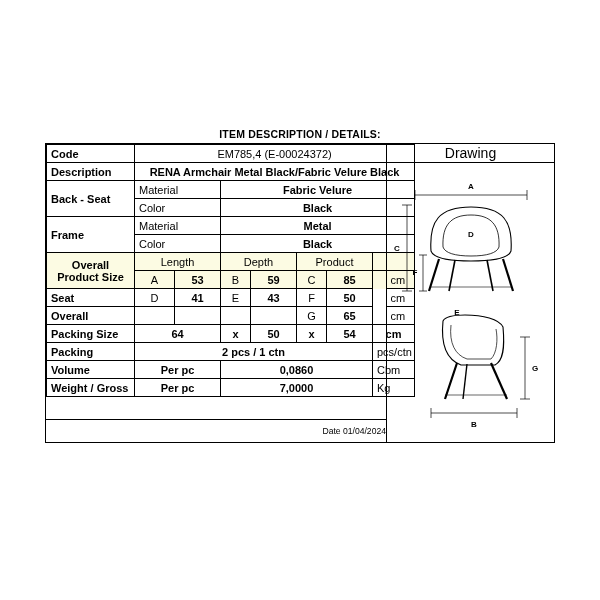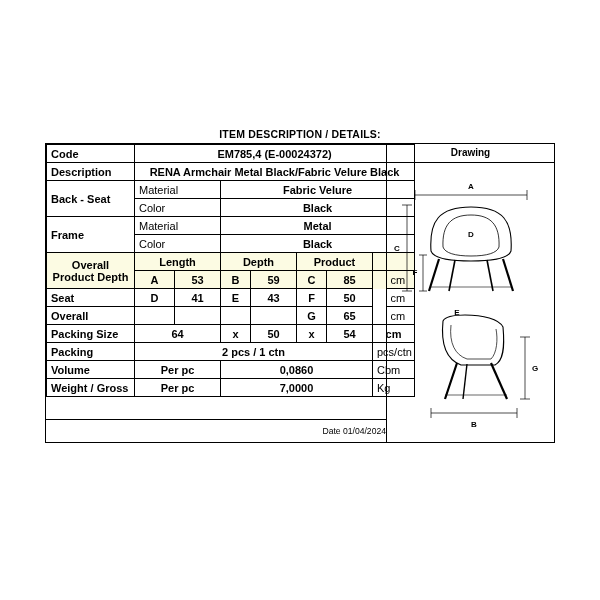--- a/index.html
+++ b/index.html
@@ -50,39 +50,39 @@
   }
   table.spec td {
     border: 0.8px solid #000;
     padding: 0 4px;
     height: 18px;
     vertical-align: middle;
     box-sizing: border-box;
   }
   .lbl { font-weight: bold; text-align: left; }
   .ctr { text-align: center; font-weight: bold; }
-  .bold { font-weight: bold; }
+  .bold { font-weight: normal; }
   .yellow { background: #fcfbe3; }
   .noborder { border: none !important; }
 
   .drawing-cell {
     position: absolute;
     left: 386px;
     top: 144px;
     width: 168px;
     height: 298px;
     border-left: 0.8px solid #000;
     box-sizing: border-box;
   }
   .drawing-head {
     height: 18px;
     line-height: 18px;
     text-align: center;
-    font-weight: bold;
-    font-size: 10px;
+    font-weight: normal;
+    font-size: 14px;
     border-bottom: 0.8px solid #000;
   }
   .drawing-area {
     position: relative;
     height: 279px;
   }
   .date-bar {
     position: absolute;
     left: 46px;
     top: 419px;
@@ -155,21 +155,21 @@
       <td class="ctr" colspan="6">Metal</td>
       <td class="noborder"></td>
     </tr>
     <tr>
       <td colspan="2">Color</td>
       <td class="ctr" colspan="6">Black</td>
       <td class="noborder"></td>
     </tr>
 
     <tr>
-      <td class="lbl ctr yellow" rowspan="2" style="height:36px">Overall Product Depth</td>
+      <td class="lbl ctr yellow" rowspan="2" style="height:36px">Overall Product Size</td>
       <td class="ctr bold yellow" colspan="2">Length</td>
       <td class="ctr bold yellow" colspan="2">Depth</td>
       <td class="ctr bold yellow" colspan="2">Product</td>
       <td class="yellow" colspan="2"></td>
       <td class="noborder"></td>
     </tr>
     <tr>
       <td class="ctr bold yellow">A</td>
       <td class="ctr yellow">53</td>
       <td class="ctr bold yellow">B</td>

